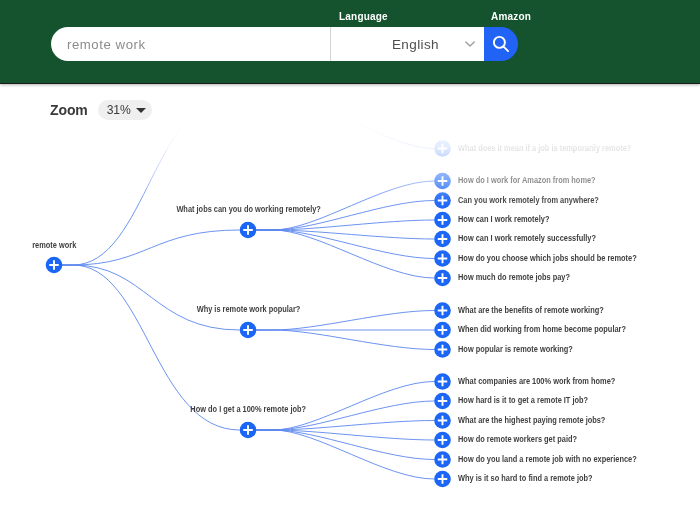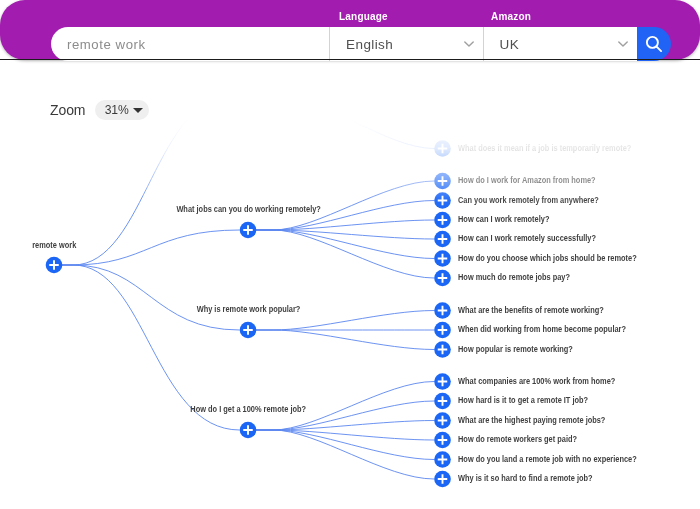--- a/index.html
+++ b/index.html
@@ -1,68 +1,62 @@
 <!DOCTYPE html>
 <html><head>
 <meta charset="utf-8">
 <style>
   html,body{margin:0;padding:0;}
   body{width:700px;height:509px;overflow:hidden;background:#ffffff;
        font-family:"Liberation Sans",sans-serif;-webkit-font-smoothing:antialiased;}
   
-  #header{position:absolute;left:0;top:0;width:700px;height:60px;background:#a21caf;z-index:3;
-    box-shadow:0 1px 3px rgba(0,0,0,0.30);border-radius:25px;}
+  #header{position:absolute;left:0;top:0;width:700px;height:84px;background:#14532d;z-index:3;
+    box-shadow:0 1px 3px rgba(0,0,0,0.30);}
   #header:after{content:'';position:absolute;left:0;bottom:0;width:700px;height:1.5px;background:#1b1b1b;}
   .field-label{position:absolute;color:#ffffff;font-size:10px;font-weight:700;letter-spacing:.2px;}
   #lang-label{left:339px;top:11px;}
   #region-label{left:491px;top:11px;}
   #searchbar{position:absolute;left:51px;top:27px;width:620px;height:34px;
              display:flex;align-items:stretch;}
   #search-input-wrap{width:279px;background:#fff;border-radius:17px 0 0 17px;display:flex;align-items:center;}
   #search-input{border:0;outline:0;background:transparent;font-family:inherit;font-size:13.2px;
      color:#8c8c8c;padding:0 0 0 16px;width:250px;letter-spacing:.55px;}
   .select-wrap{position:relative;background:#fff;display:flex;align-items:center;border-left:1px solid #d3d3d3;}
-  #lang-wrap{width:153px;}
+  #lang-wrap{width:153px;justify-content:center;}
   #region-wrap{width:154px;}
   .select-val{font-size:13.5px;color:#4f4f4f;padding-left:16px;letter-spacing:.4px;}
   .chev{position:absolute;right:9px;top:13.5px;width:10px;height:6px;}
   #search-btn{width:34px;background:#2163f5;border-radius:0 17px 17px 0;display:flex;align-items:center;justify-content:center;cursor:pointer;}
   
   #canvas{position:absolute;left:0;top:84px;width:700px;height:425px;background:#fff;overflow:hidden;}
   #maplayer{position:absolute;left:0;top:16px;width:700px;height:425px;
     -webkit-mask-image:linear-gradient(to bottom, rgba(0,0,0,0) 20px, rgba(0,0,0,0.13) 48px, rgba(0,0,0,0.58) 80px, rgba(0,0,0,0.95) 100px, rgba(0,0,0,1) 112px);
     mask-image:linear-gradient(to bottom, rgba(0,0,0,0) 20px, rgba(0,0,0,0.13) 48px, rgba(0,0,0,0.58) 80px, rgba(0,0,0,0.95) 100px, rgba(0,0,0,1) 112px);}
   #zoombar{position:absolute;left:50px;top:16px;height:20px;display:flex;align-items:center;z-index:5;}
-  #zoom-label{font-size:14px;color:#3a3a3a;letter-spacing:-0.1px;line-height:1;}
+  #zoom-label{font-size:14px;color:#3a3a3a;letter-spacing:-0.1px;line-height:1;font-weight:bold;}
   #zoom-pill{margin-left:10px;background:#efefef;border-radius:10px;height:20px;width:54px;
      display:flex;align-items:center;justify-content:center;cursor:pointer;box-sizing:border-box;}
   #zoom-value{font-size:13.5px;color:#3a3a3a;line-height:1;letter-spacing:-0.1px;transform:scaleX(0.9);transform-origin:right center;}
   #zoom-caret{margin-left:5px;width:0;height:0;border-left:5px solid transparent;border-right:5px solid transparent;border-top:5.4px solid #333;}
   .node-label{position:absolute;font-size:9.5px;font-weight:600;color:#3f3f3f;white-space:nowrap;
     transform:scaleX(0.78);transform-origin:left center;}
   .node-label.ctr{transform-origin:center center;}
 </style>
 </head>
 <body>
 
 <div id="header">
   <div class="field-label" id="lang-label">Language</div>
   <div class="field-label" id="region-label">Amazon</div>
   <div id="searchbar">
     <div id="search-input-wrap">
       <input id="search-input" value="remote work" placeholder="Enter a keyword" style="">
     </div>
     <div class="select-wrap" id="lang-wrap">
       <span class="select-val">English</span>
-      <svg class="chev" viewBox="0 0 10 6">
-          <path d="M0.8 0.9 L5 5.1 L9.2 0.9" fill="none" stroke="#a0a0a0" stroke-width="1.4" stroke-linecap="round" stroke-linejoin="round"></path>
-        </svg>
-    </div>
-    <div class="select-wrap" id="region-wrap">
-      <span class="select-val">UK</span>
       <svg class="chev" viewBox="0 0 10 6">
           <path d="M0.8 0.9 L5 5.1 L9.2 0.9" fill="none" stroke="#a0a0a0" stroke-width="1.4" stroke-linecap="round" stroke-linejoin="round"></path>
         </svg>
     </div>
     <div id="search-btn">
       <svg width="18" height="18" viewBox="0 0 18 18">
         <circle cx="7.4" cy="7.4" r="5.5" fill="none" stroke="#fff" stroke-width="1.9"></circle>
         <line x1="11.6" y1="11.6" x2="16.1" y2="16.1" stroke="#fff" stroke-width="1.9" stroke-linecap="round"></line>
       </svg>
     </div>

